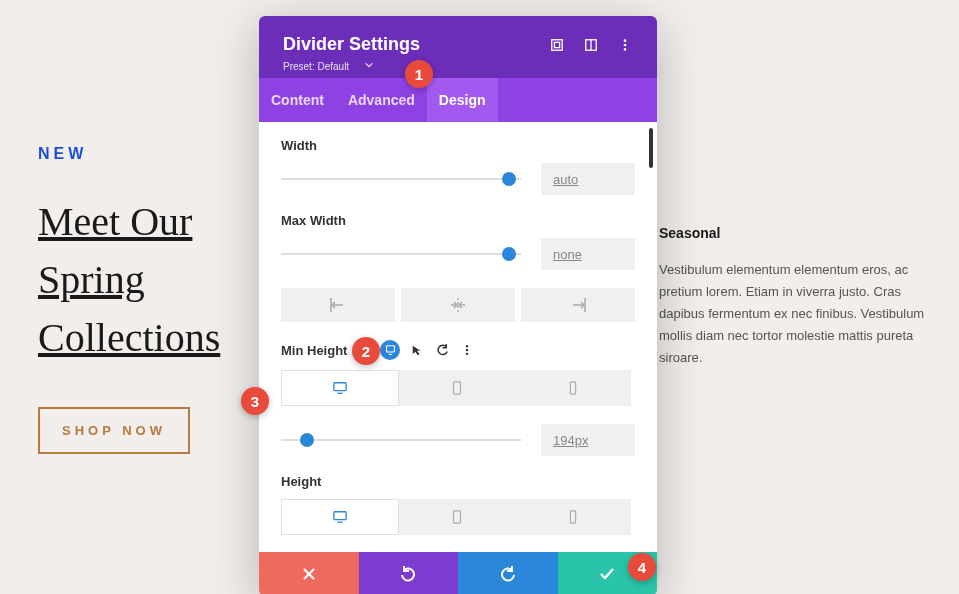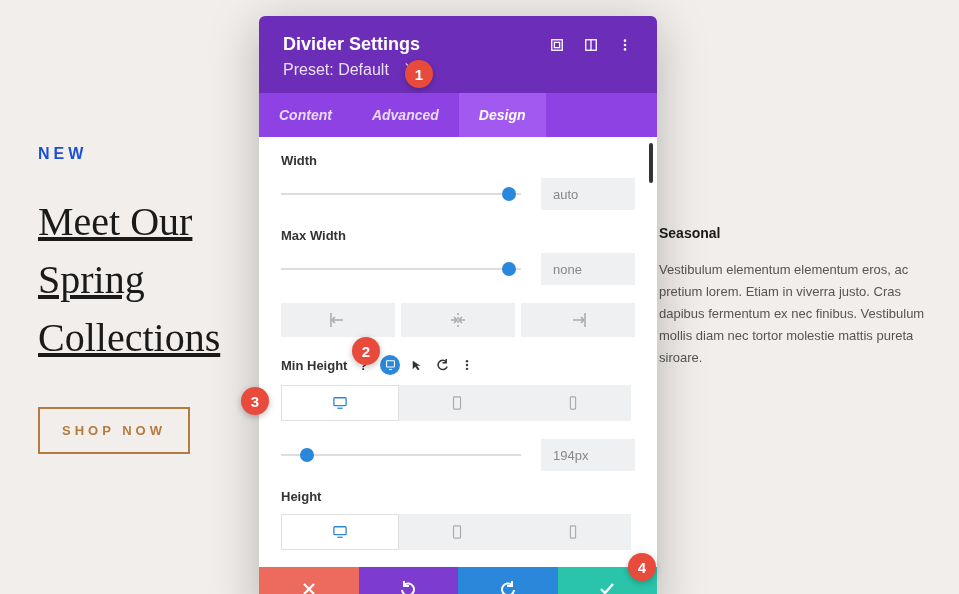--- a/index.html
+++ b/index.html
@@ -10,45 +10,45 @@
 .bg-new { color: #1d4ed8; font-size: 16px; font-weight: 700; letter-spacing: 4px; margin-bottom: 30px; }
 .bg-heading { font-family: Georgia, 'Times New Roman', serif; font-size: 40px; font-weight: 400; line-height: 1.45; color: #1a1a1a; margin-bottom: 40px; text-decoration: underline; }
 .bg-btn { display: inline-block; border: 2px solid #b57b3e; padding: 14px 22px; color: #b57b3e; font-size: 13px; font-weight: 700; letter-spacing: 4px; }
 
 .bg-right { position: absolute; right: 20px; top: 225px; width: 280px; text-align: left; }
 .bg-seasonal { font-size: 14px; font-weight: 700; color: #1a1a1a; margin-bottom: 18px; }
 .bg-text { font-size: 13px; line-height: 1.7; color: #555; }
 
 
 .panel { position: absolute; left: 259px; top: 16px; width: 398px; background: #fff; box-shadow: 0 10px 50px rgba(0,0,0,0.25); border-radius: 6px; overflow: visible; }
-.panel-header { background: #6c2eb9; color: #fff; padding: 18px 24px 14px 24px; border-radius: 6px 6px 0 0; }
+.panel-header { background: #6c2eb9; color: #fff; padding: 18px 24px 4px 24px; border-radius: 6px 6px 0 0; }
 .panel-title-row { display: flex; align-items: center; justify-content: space-between; }
 .panel-title { font-size: 18px; font-weight: 600; }
 .header-icons { display: flex; gap: 18px; align-items: center; }
 .header-icon { width: 16px; height: 16px; display: flex; align-items: center; justify-content: center; cursor: pointer; }
-.preset { font-size: 16px; color: rgba(255,255,255,0.85); margin-top: 6px; display: inline-flex; align-items: flex-start; gap: 16px; }
+.preset { font-size: 10px; color: rgba(255,255,255,0.85); margin-top: 6px; display: inline-flex; align-items: flex-start; gap: 16px; }
 
 .tabs { display: flex; background: #8e42e3; }
-.tab { flex: 0 0 auto; padding: 14px 20px; color: rgba(255,255,255,0.8); font-size: 14px; font-weight: 600; cursor: pointer; font-style: italic; }
+.tab { flex: 0 0 auto; padding: 14px 12px; color: rgba(255,255,255,0.8); font-size: 14px; font-weight: 600; cursor: pointer; }
 .tab.active { background: #a259ef; color: #fff; }
 
 .panel-body { padding: 16px 22px 12px 22px; max-height: 430px; overflow: hidden; position: relative; }
 .scroll-ind { position: absolute; right: 4px; top: 6px; width: 4px; height: 40px; background: #333; border-radius: 2px; }
 
 .field { margin-bottom: 18px; }
 .field-label { font-size: 13px; color: #333; font-weight: 600; margin-bottom: 10px; display: flex; align-items: center; gap: 8px; }
 .label-tools { display: inline-flex; align-items: center; gap: 9px; }
 .tool-icon { width: 16px; height: 16px; display: flex; align-items: center; justify-content: center; cursor: pointer; color: #333; }
 .tool-icon.circle { width: 20px; height: 20px; border-radius: 50%; background: #2b87da; color: #fff; }
 
 .slider-row { display: flex; align-items: center; gap: 20px; }
 .slider { flex: 1; height: 20px; position: relative; }
 .slider-track { position: absolute; left: 0; right: 0; top: 9px; height: 2px; background: #ddd; }
 .slider-thumb { position: absolute; top: 3px; width: 14px; height: 14px; border-radius: 50%; background: #2b87da; cursor: grab; }
-.slider-input { width: 94px; height: 32px; background: #eff0f1; border: none; padding: 0 12px; font-size: 13px; color: #888; }
+.slider-input { width: 94px; height: 32px; background: #eff0f1; border: none; padding: 0 12px; font-size: 13px; color: #888; text-decoration: underline; }
 
 .align-row { display: flex; gap: 6px; }
 .align-btn { flex: 1; height: 34px; background: #eff0f1; display: flex; align-items: center; justify-content: center; cursor: pointer; color: #aaa; }
 
 .device-tabs { display: flex; max-width: 350px; }
 .device-tab { flex: 1; height: 36px; display: flex; align-items: center; justify-content: center; cursor: pointer; background: #eff0f1; }
 .device-tab.active { background: #fff; border: 1px solid #e0e0e0; color: #2b87da; }
 .device-tab svg { width: 14px; height: 14px; }
 
 .panel-footer { display: flex; height: 44px; border-radius: 0 0 6px 6px; overflow: hidden; }

